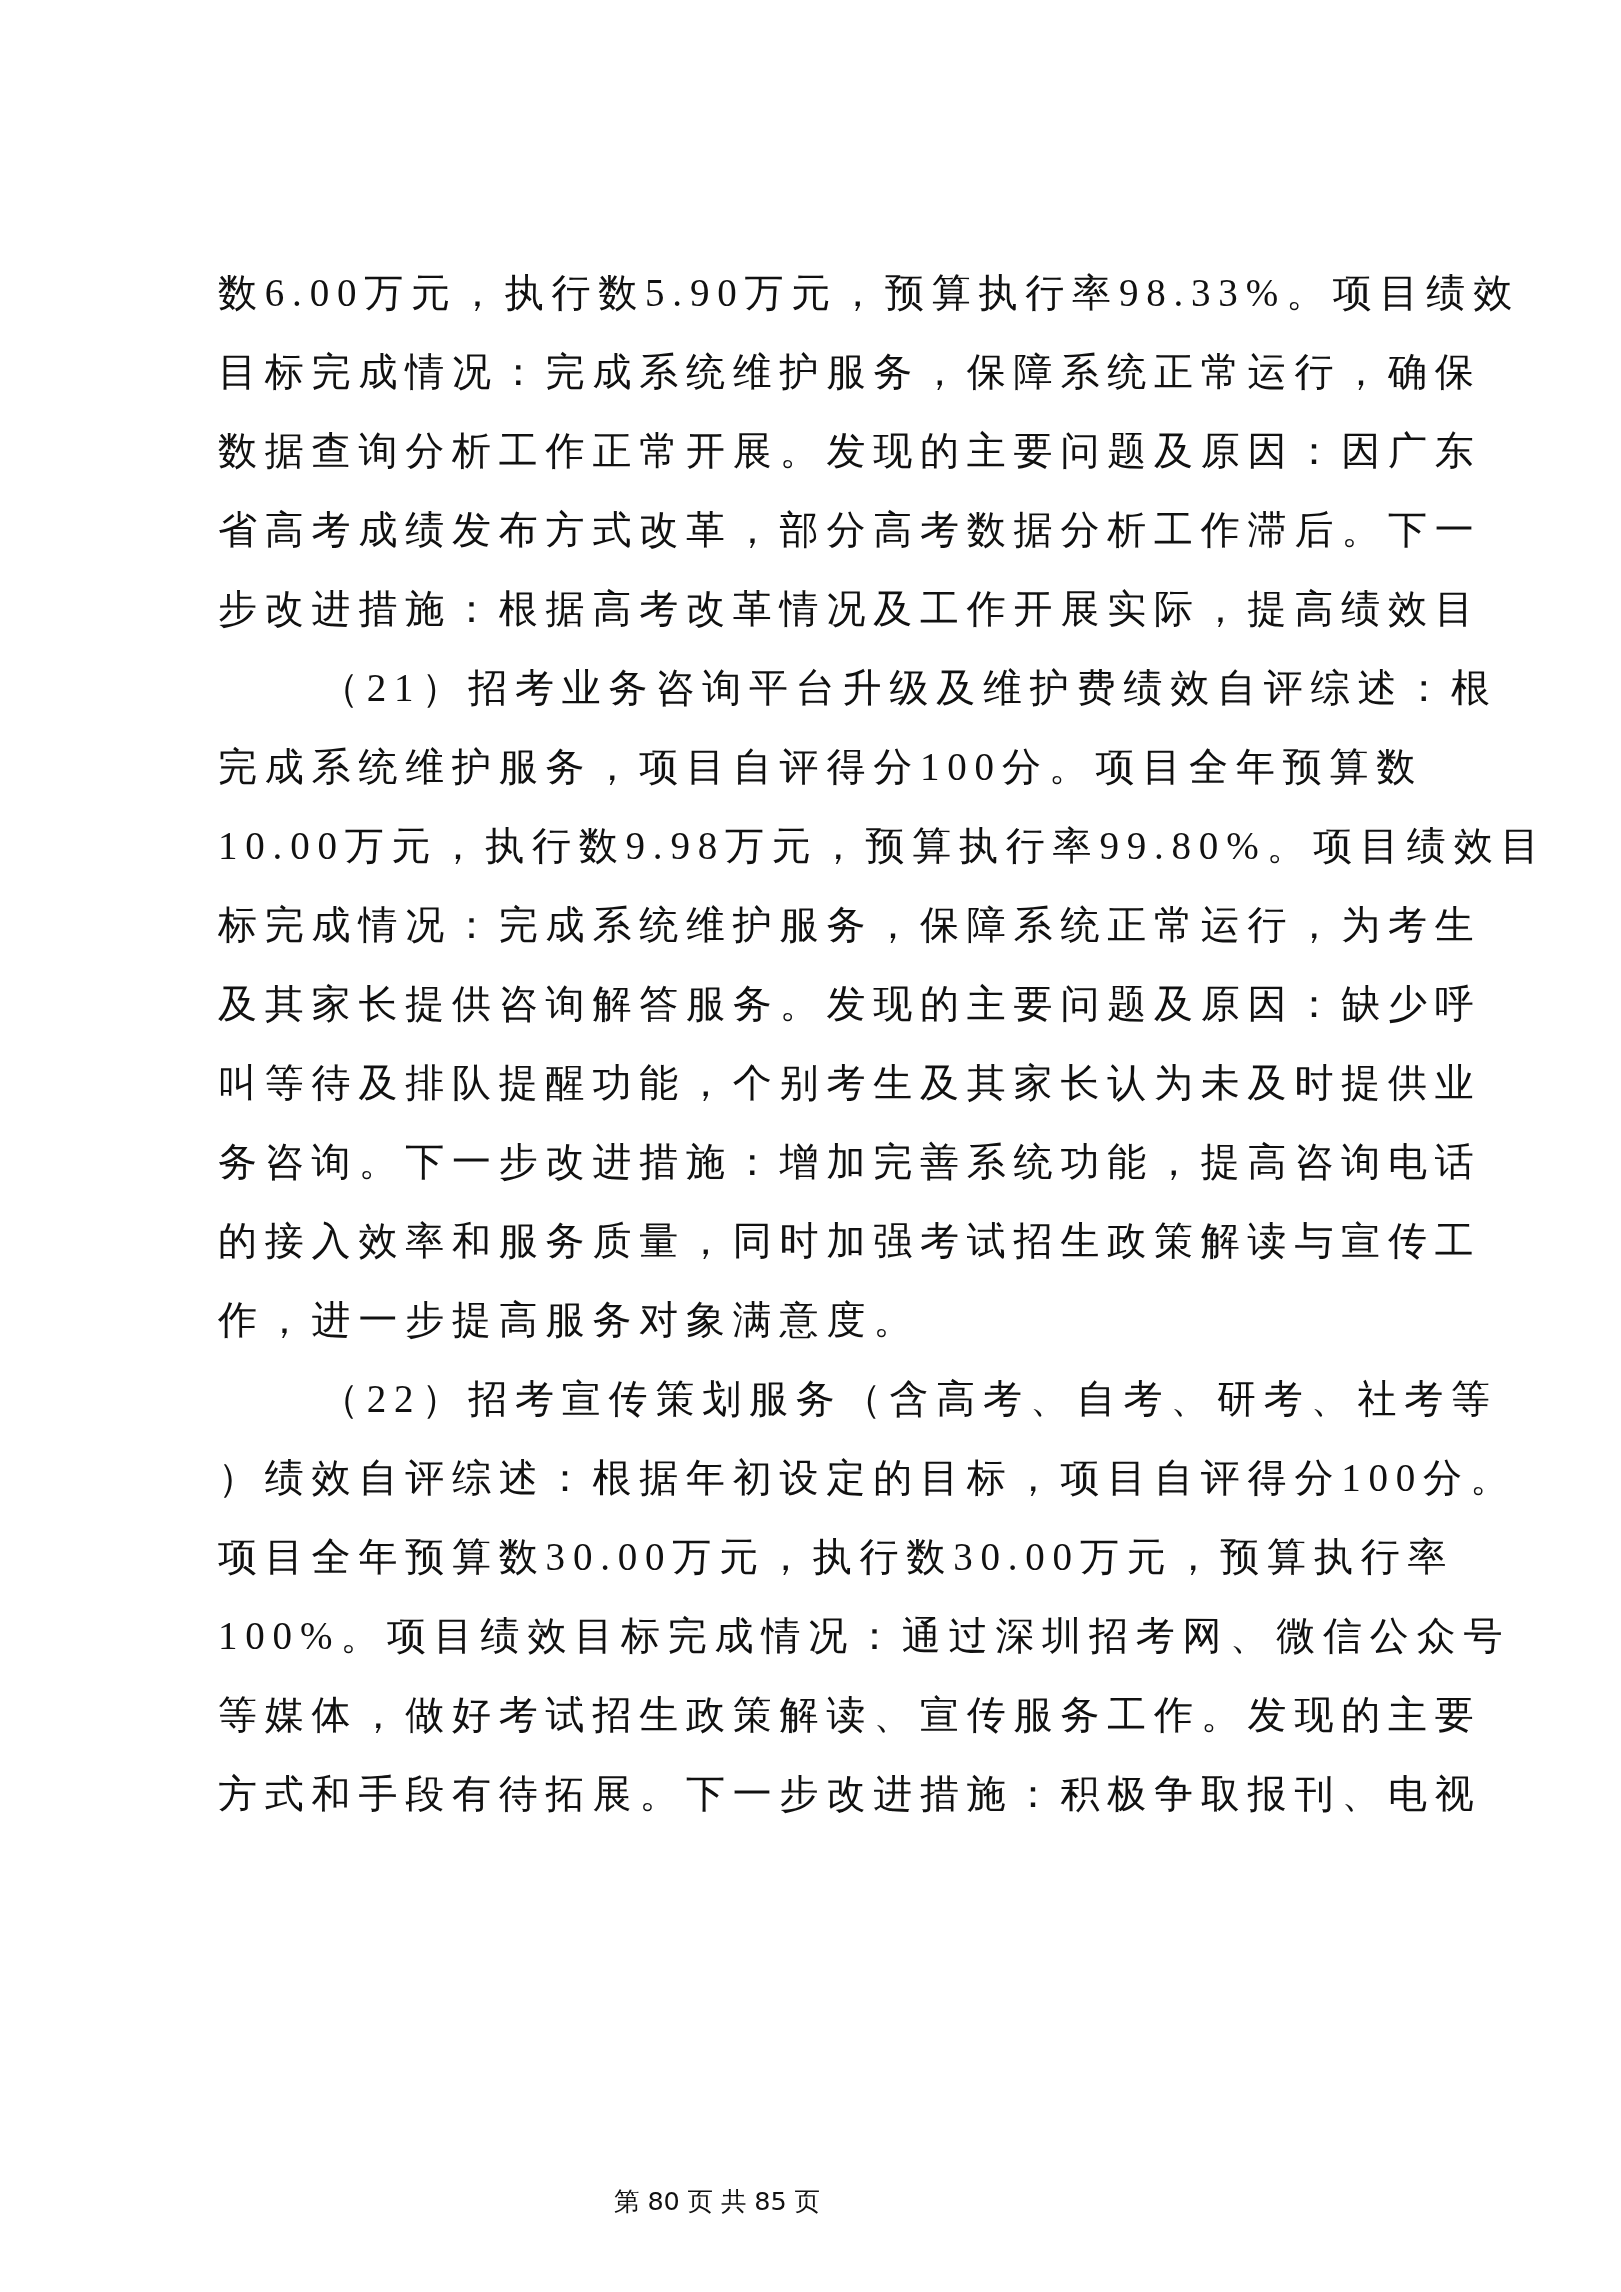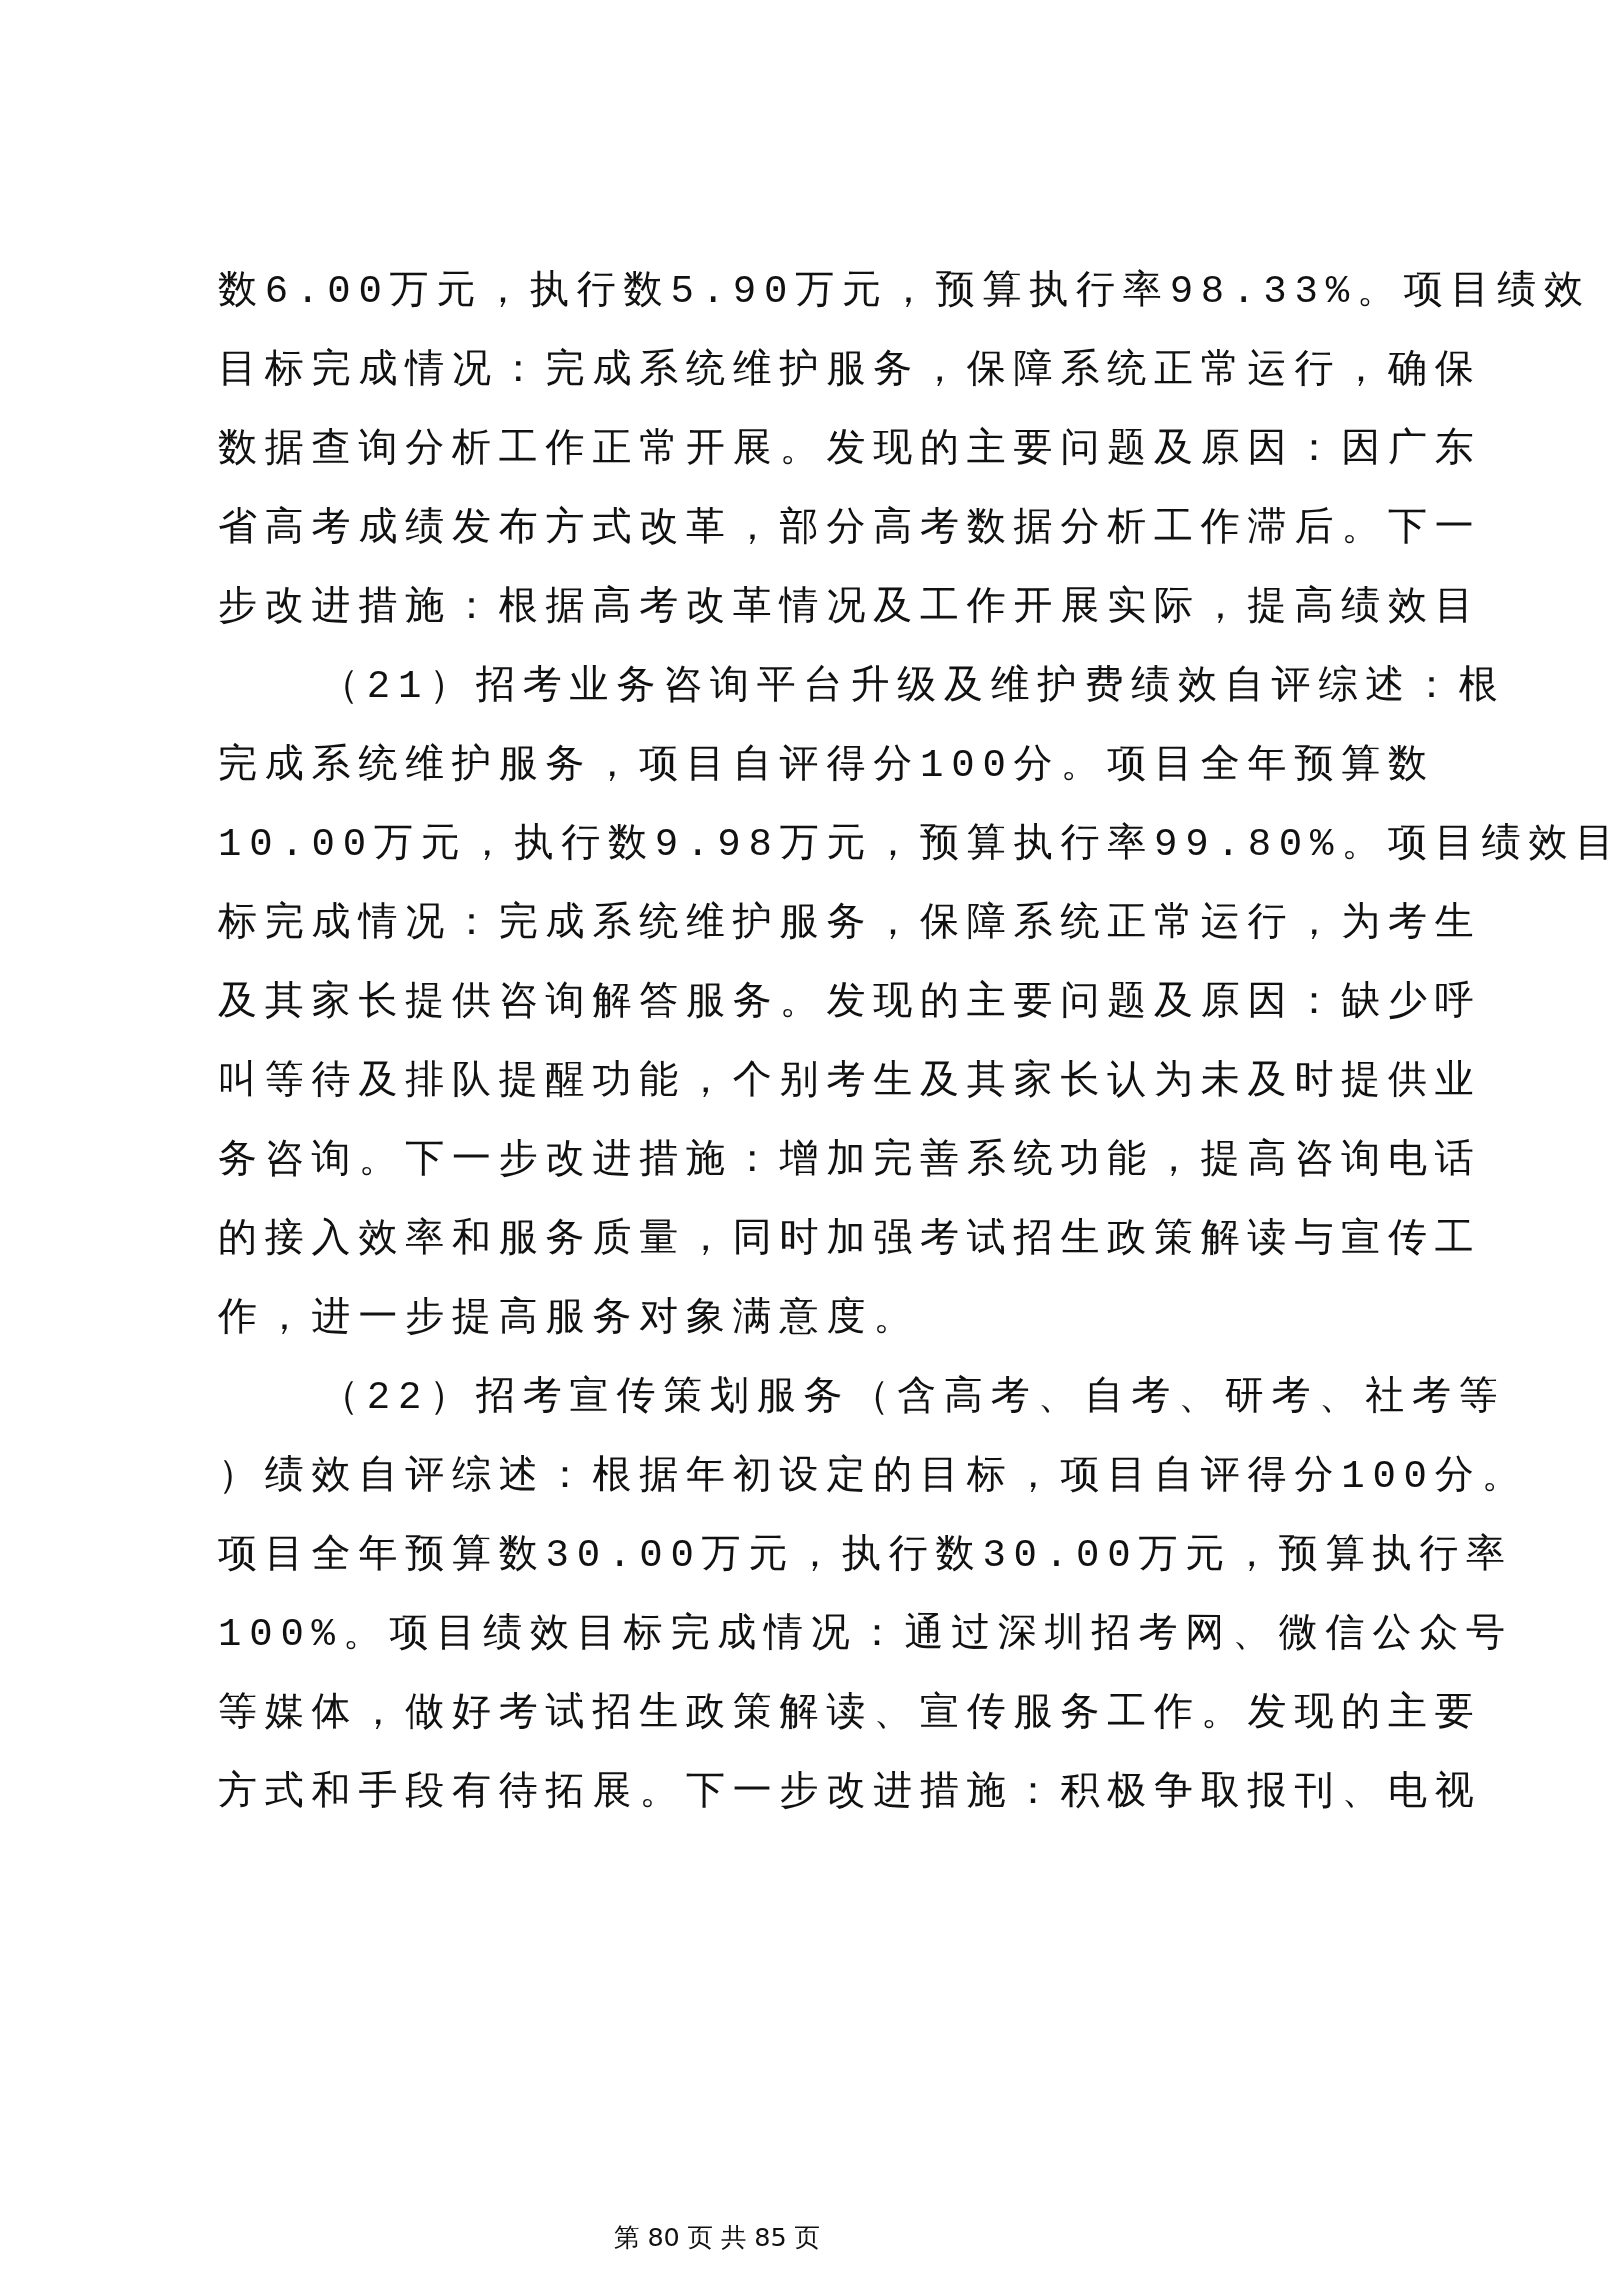--- a/index.html
+++ b/index.html
@@ -19,21 +19,21 @@
       left: 0; top: 0;
       width: 1621px;
       height: 2293px;
       background: #ffffff;
     }
     .body-text {
       position: absolute;
       left: 218px;
       top: 253px;
       width: 1186px;
-      font-family: Liberation Mono, monospace;
+      font-family: Liberation Serif, serif;
       font-size: 39px;
       line-height: 79px;
       letter-spacing: 7.8px;
     }
     .line {
       display: block;
       white-space: nowrap;
       height: 79px;
     }
     .line.indent {
@@ -41,21 +41,20 @@
     }
     .footer {
       position: absolute;
       left: 0;
       width: 1434px;
       top: 2184px;
       text-align: center;
       font-family: "DejaVu Sans", "Liberation Sans", sans-serif;
       font-size: 25.5px;
       color: #111111;
-      margin-top: 36px;
     }
     .footer span { margin: 0 3.9px; }
   </style>
 </head>
 <body>
 
 <div class="page">
   <div class="body-text">
 
     <span class="line">数6.00万元，执行数5.90万元，预算执行率98.33%。项目绩效</span>

